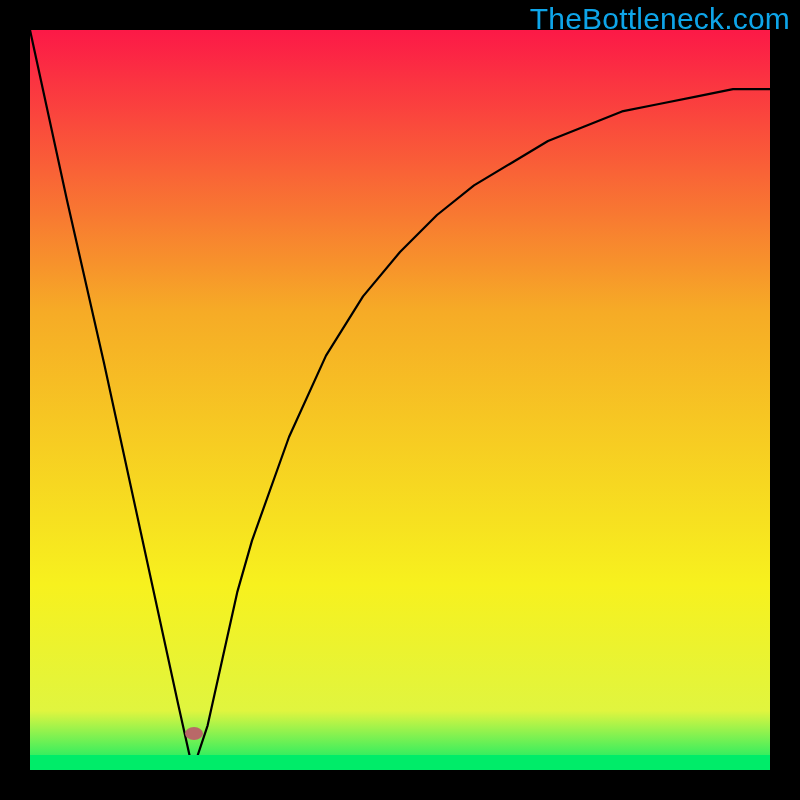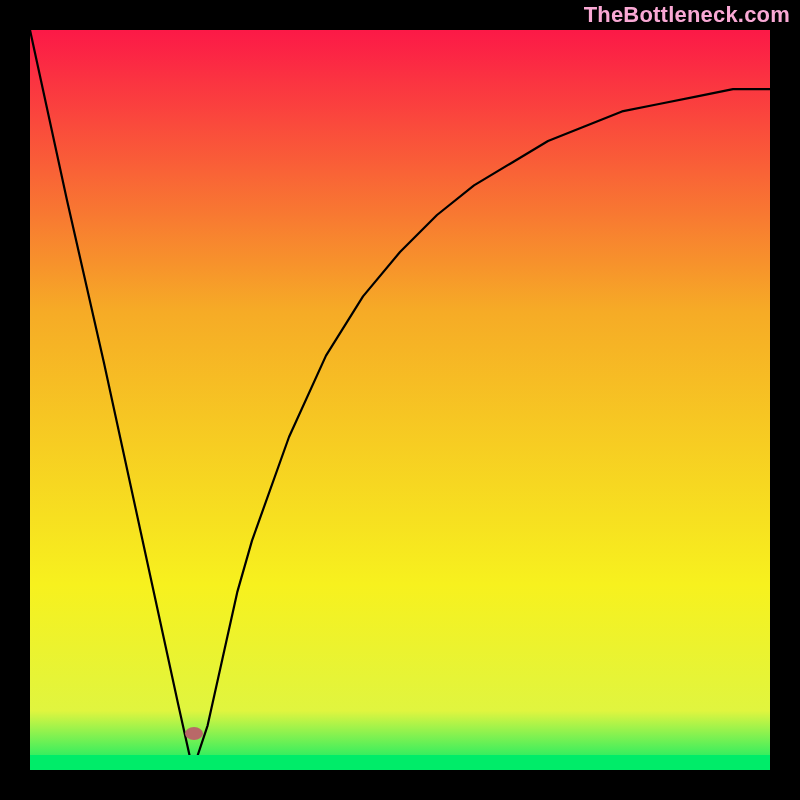--- a/index.html
+++ b/index.html
@@ -17,23 +17,23 @@
     width: 800px; height: 800px;
   }
   .plot-area {
     position: absolute;
     left: 30px; top: 30px;
     width: 740px; height: 740px;
   }
   .attribution {
     position: absolute;
     right: 10px; top: 2px;
-    font-size: 22px;
-    font-weight: 700;
-    color: #f9a8d4;
+    font-size: 30px;
+    font-weight: 400;
+    color: #0ea5e9;
     letter-spacing: 0.2px;
   }
   .bottom-band {
     position: absolute;
     left: 30px; bottom: 30px;
     width: 740px; height: 15px;
     z-index: 3;
   }
   .marker {
     position: absolute;

